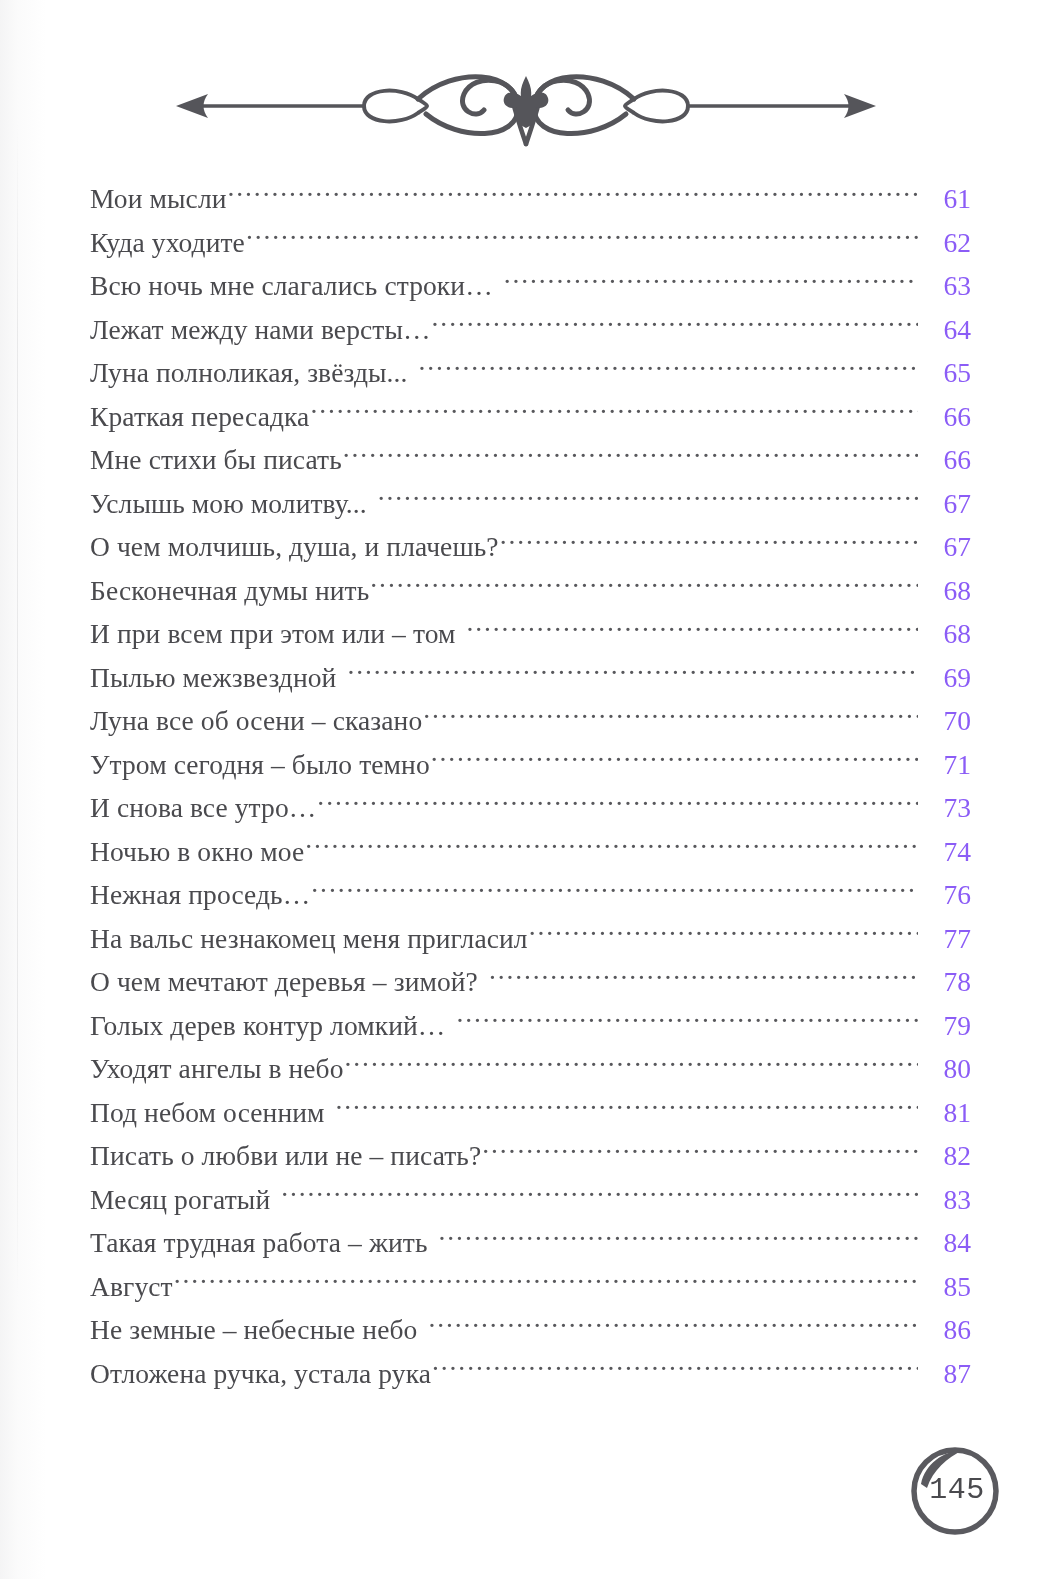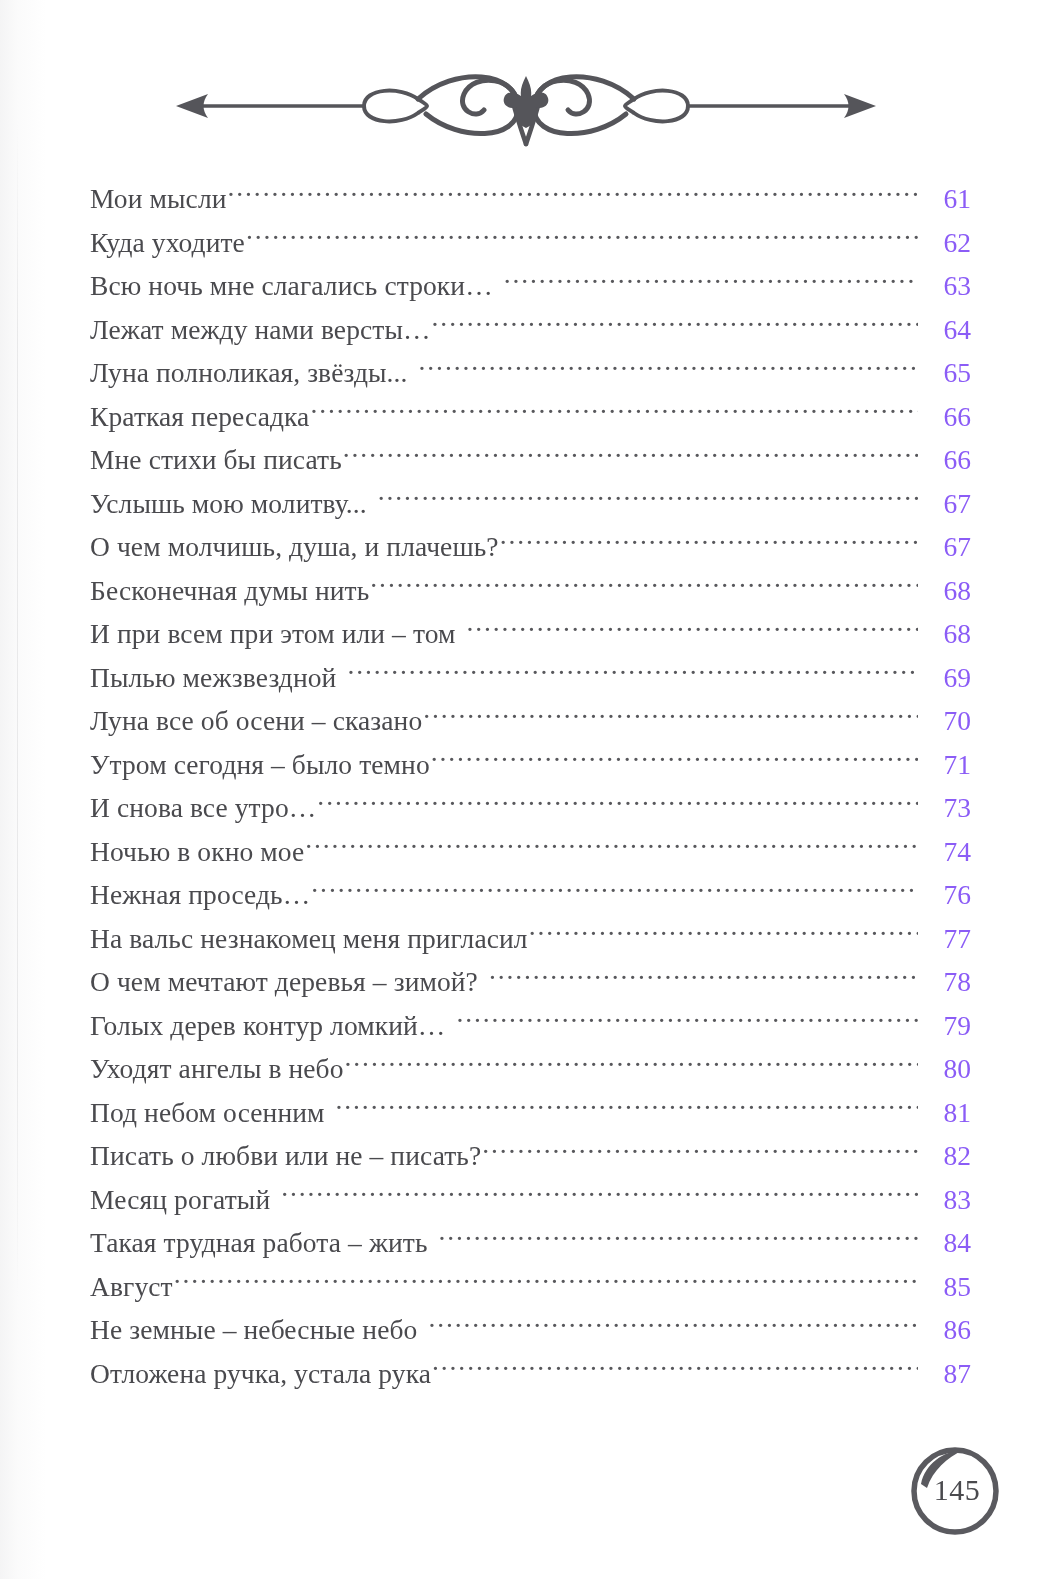--- a/index.html
+++ b/index.html
@@ -116,20 +116,21 @@
     width: 104px;
     height: 104px;
     display: flex;
     align-items: center;
     justify-content: center;
     font-size: 30px;
     color: #4a4a4e;
     letter-spacing: 0.5px;
     padding-left: 4px;
     box-sizing: border-box;
+    font-family: Liberation Mono, monospace;
   }
 </style>
 </head>
 <body>
 
 <div class="gutter"></div>
 <div class="gutter-line"></div>
 
 <div class="ornament-wrap">
   <svg viewBox="0 0 716 96" xmlns="http://www.w3.org/2000/svg">

